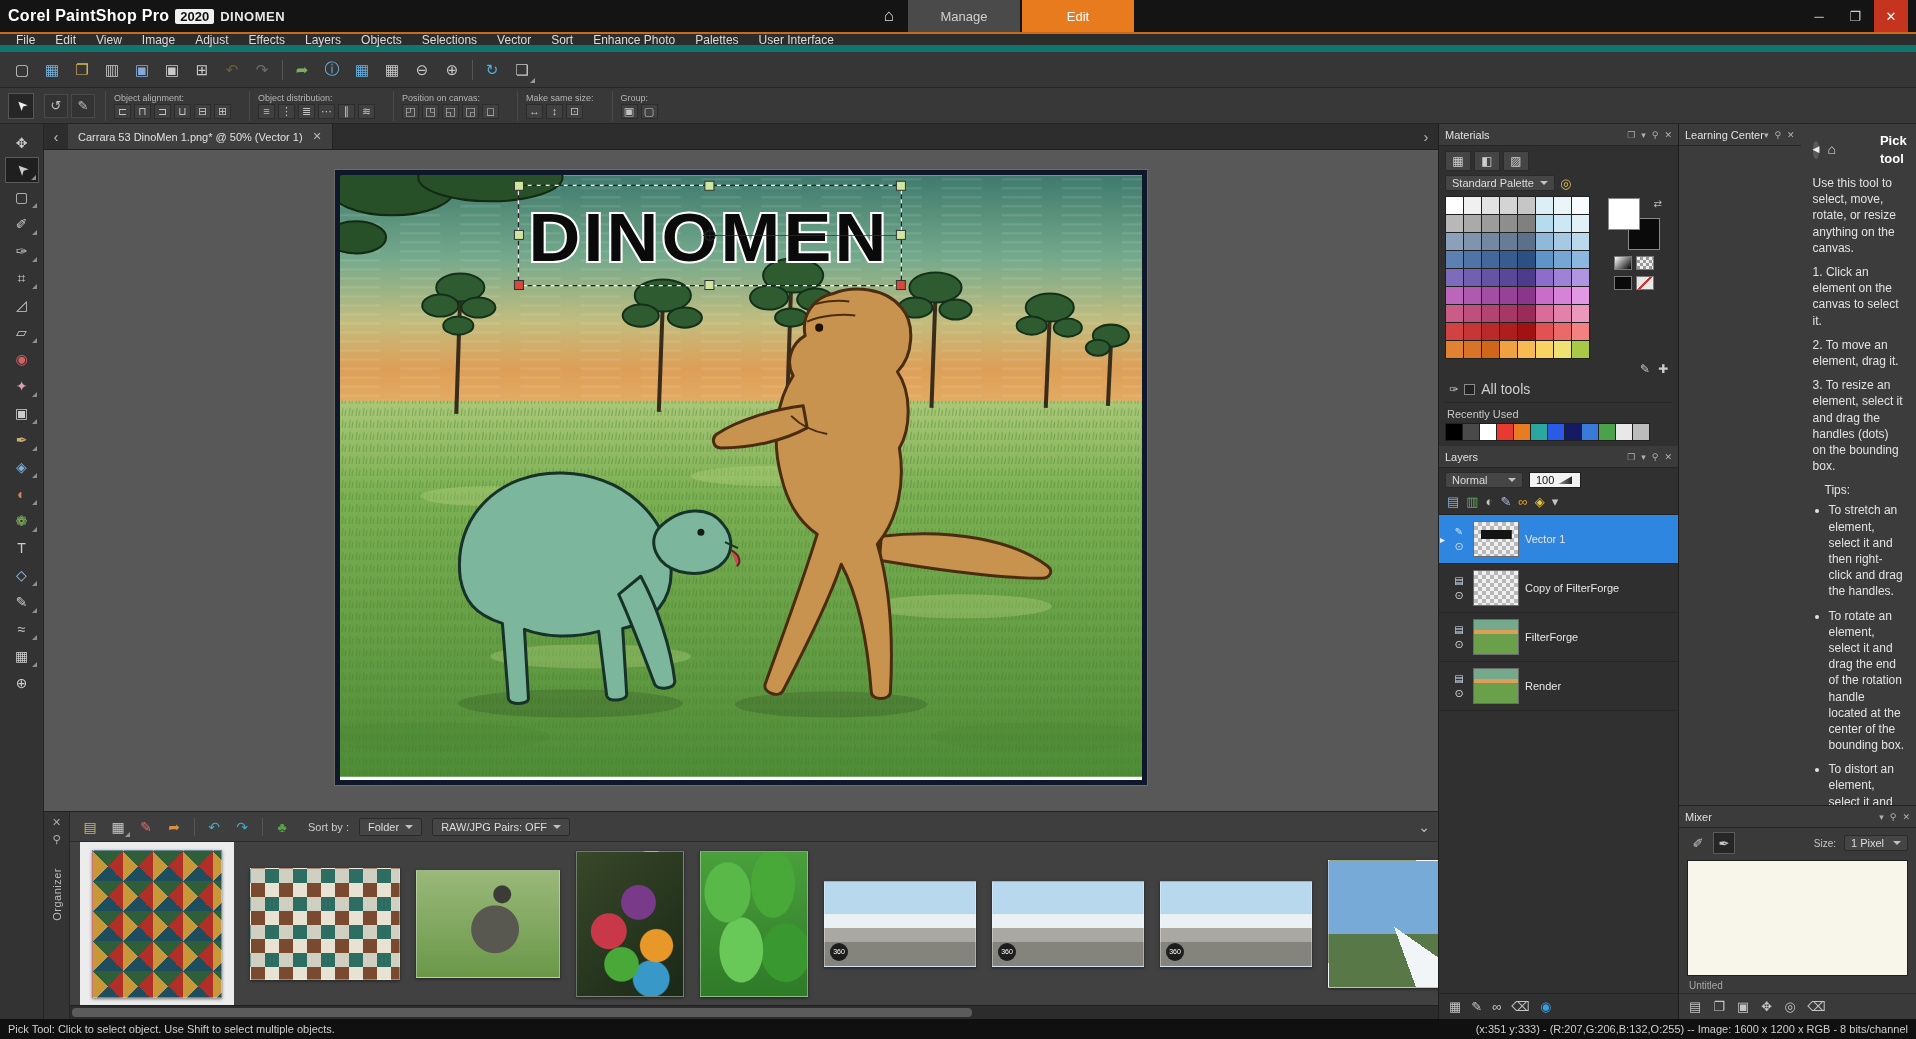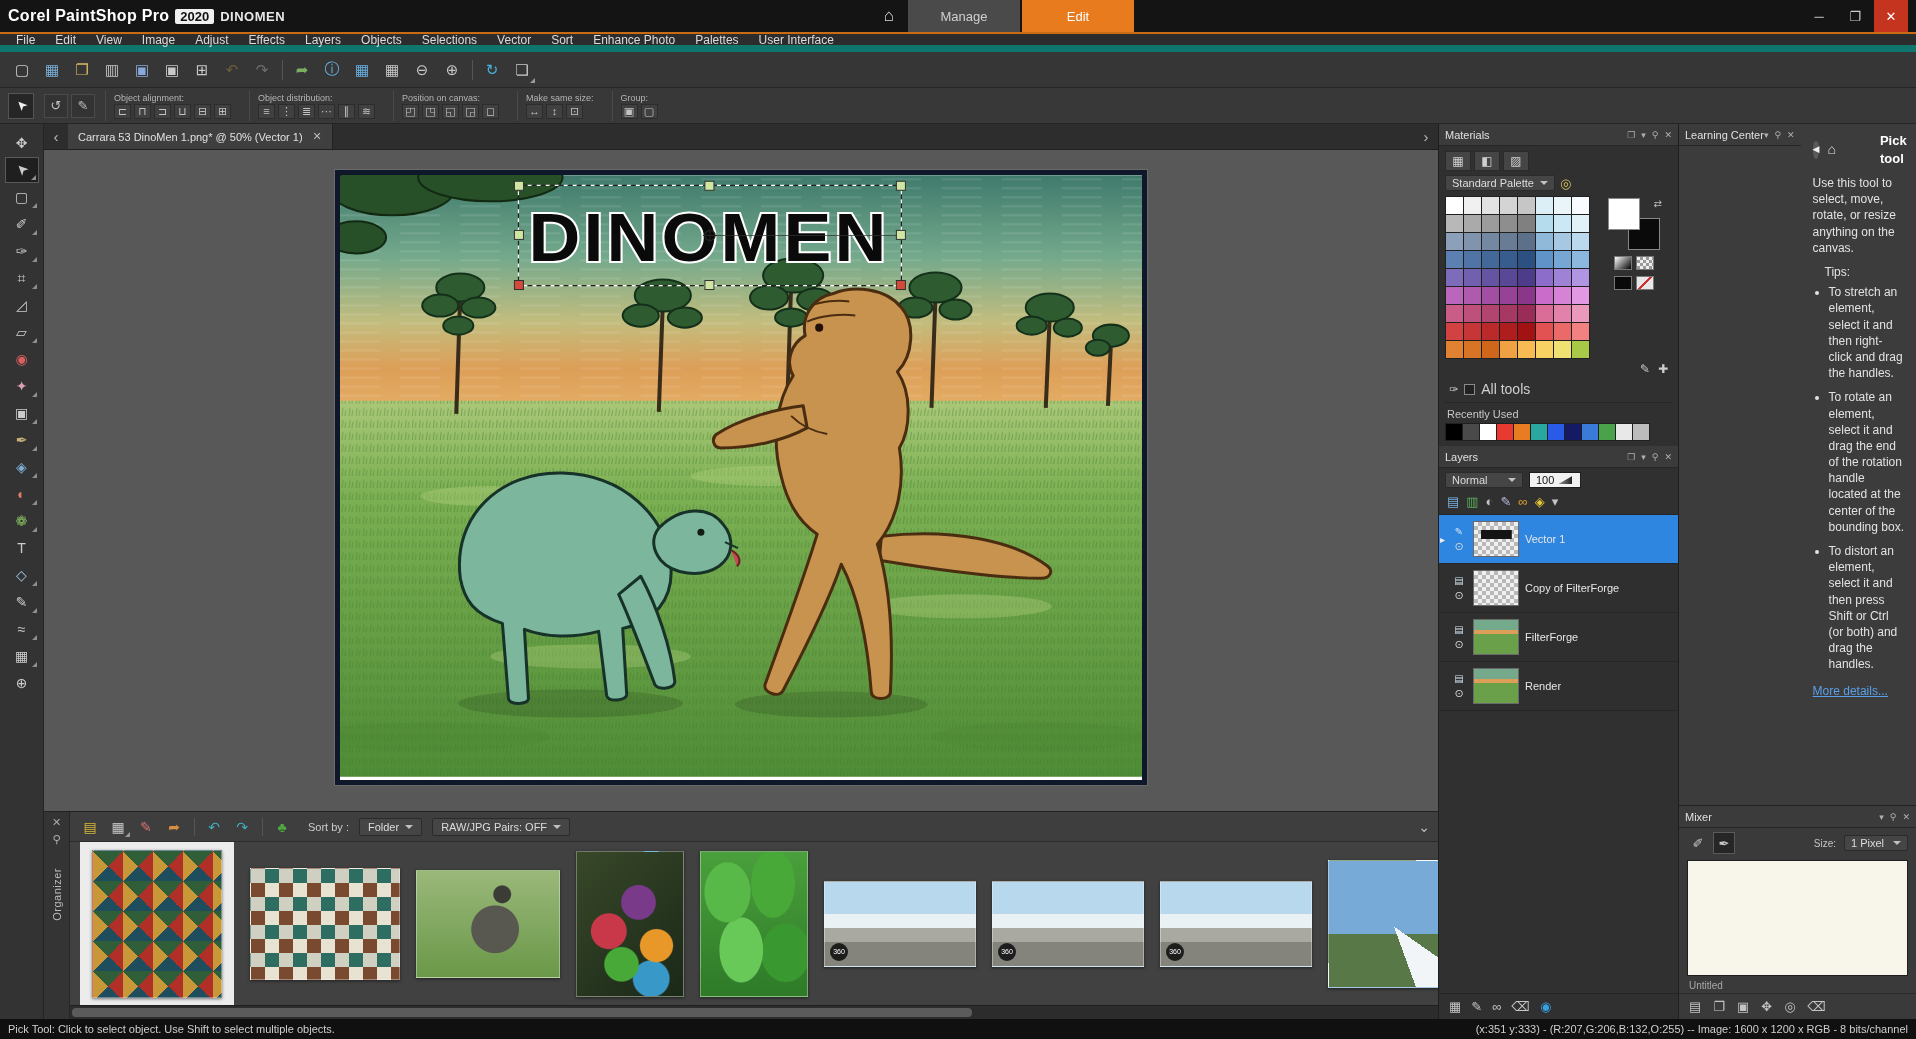--- a/index.html
+++ b/index.html
@@ -819,20 +819,26 @@
           <span class="p-ic">✕</span>
         </span>
       </div>
       <div class="lc-body">
         <div class="lc-toolrow">
           <span class="lc-back">◀</span>
           <span class="lc-home">⌂</span>
           <span class="lc-title">Pick tool</span>
         </div>
         <div class="lc-intro">Use this tool to select, move, rotate, or resize anything on the canvas.</div>
+        <div>
+
+        <div class="lc-step">1. Click an element on the canvas to select it.</div>
+            <div class="lc-step">2. To move an element, drag it.</div>
+            <div class="lc-step">3. To resize an element, select it and drag the handles (dots) on the bounding box.</div>
+          </div>
         <div class="lc-tips-label">Tips:</div>
         <ul class="lc-tips">
 
         <li>To stretch an element, select it and then right-click and drag the handles.</li>
             <li>To rotate an element, select it and drag the end of the rotation handle located at the center of the bounding box.</li>
             <li>To distort an element, select it and then press Shift or Ctrl (or both) and drag the handles.</li>
           </ul>
         <span class="lc-link">More details...</span>
       </div>
     </div>

